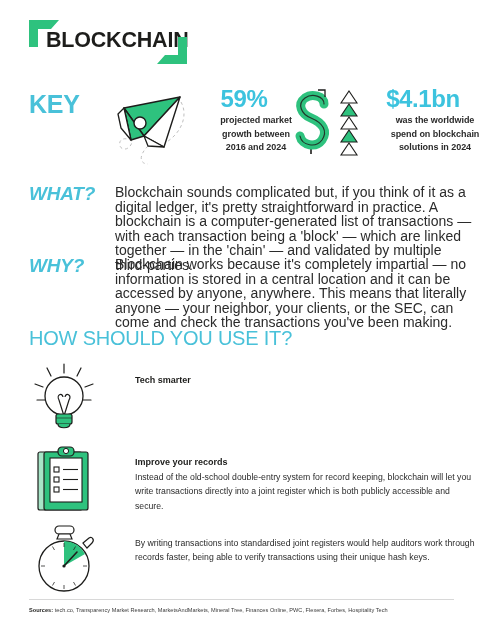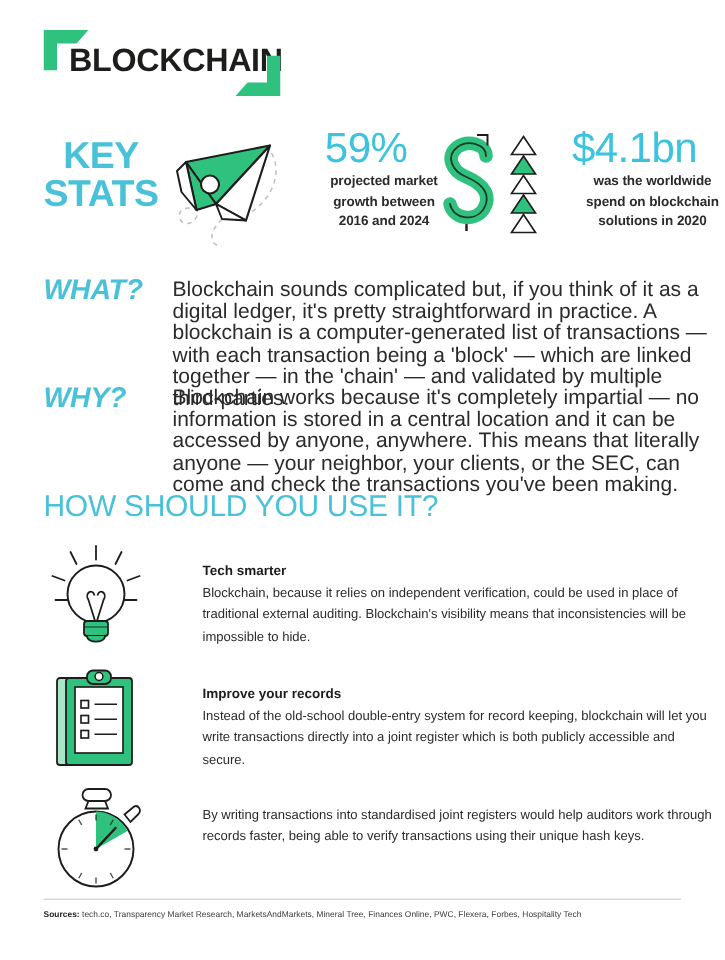--- a/index.html
+++ b/index.html
@@ -95,22 +95,22 @@
     text-align: center;
   }
   .stat-block-2 {
     position: absolute;
     left: 366px;
     top: 86px;
     width: 114px;
     text-align: center;
   }
   .stat-number {
-    font-size: 28px;
-    font-weight: normal;
+    font-size: 24px;
+    font-weight: bold;
     color: #3cc3de;
     line-height: 26px;
     letter-spacing: -0.4px;
   }
   .stat-caption {
     font-size: 9px;
     font-weight: bold;
     color: #2b2b2b;
     line-height: 13.5px;
     margin-top: 2px;
@@ -217,21 +217,20 @@
       <path d="M0 3 L30 3 L22 12 L9 12 L9 30 L0 30 Z" fill="#2ec27e"></path>
     </svg>
     <div class="logo-text">BLOCKCHAIN</div>
     <svg class="logo-bracket-br" viewBox="0 0 30 30">
       <path d="M30 0 L30 27 L0 27 L8 18 L21 18 L21 0 Z" fill="#2ec27e"></path>
     </svg>
   </div>
 
   <div class="keystats-label">
     <div>KEY</div>
-    <div>STATS</div>
   </div>
 
   <svg class="stat-plane-icon" viewBox="0 0 92 82">
     <g fill="none" stroke="#bfbfbf" stroke-width="1" stroke-dasharray="3,3">
       <path d="M77 18 C86 34, 74 56, 52 63"></path>
       <path d="M44 62 C34 72, 36 80, 44 80"></path>
       <path d="M28 57 C20 52, 14 56, 16 62 C18 67, 26 66, 28 58"></path>
     </g>
     <path d="M20 24 L76 13 L40 52 Z" fill="#2ec27e" stroke="#1d1d1b" stroke-width="1.4" stroke-linejoin="round"></path>
     <path d="M76 13 L60 63 L40 52 Z" fill="#ffffff" stroke="#1d1d1b" stroke-width="1.4" stroke-linejoin="round"></path>
@@ -256,21 +255,21 @@
   <svg class="stat-triangles" viewBox="0 0 24 68">
     <path d="M11 2 L19 14 L3 14 Z" fill="#ffffff" stroke="#1d1d1b" stroke-width="1.1"></path>
     <path d="M11 15 L19 27 L3 27 Z" fill="#2ec27e" stroke="#1d1d1b" stroke-width="1.1"></path>
     <path d="M11 28 L19 40 L3 40 Z" fill="#ffffff" stroke="#1d1d1b" stroke-width="1.1"></path>
     <path d="M11 41 L19 53 L3 53 Z" fill="#2ec27e" stroke="#1d1d1b" stroke-width="1.1"></path>
     <path d="M11 54 L19 66 L3 66 Z" fill="#ffffff" stroke="#1d1d1b" stroke-width="1.1"></path>
   </svg>
 
   <div class="stat-block-2">
     <div class="stat-number">$4.1bn</div>
-    <div class="stat-caption">was the worldwide spend on blockchain solutions in 2020</div>
+    <div class="stat-caption">was the worldwide spend on blockchain solutions in 2024</div>
   </div>
 
   <div class="qa-section" id="what-section">
     <div class="qa-label">WHAT?</div>
     <div class="qa-body">Blockchain sounds complicated but, if you think of it as a digital ledger, it's pretty straightforward in practice. A blockchain is a computer-generated list of transactions — with each transaction being a 'block' — which are linked together — in the 'chain' — and validated by multiple third-parties.</div>
   </div>
 
   <div class="qa-section" id="why-section">
     <div class="qa-label">WHY?</div>
     <div class="qa-body">Blockchain works because it's completely impartial — no information is stored in a central location and it can be accessed by anyone, anywhere. This means that literally anyone — your neighbor, your clients, or the SEC, can come and check the transactions you've been making.</div>
@@ -291,21 +290,20 @@
       </g>
       <circle cx="39" cy="34" r="19" fill="#ffffff" stroke="#1d1d1b" stroke-width="1.3"></circle>
       <path d="M39 54 L34 38 C31 33, 37 30, 38 35" fill="none" stroke="#1d1d1b" stroke-width="1.2"></path>
       <path d="M39 54 L44 38 C47 33, 41 30, 40 35" fill="none" stroke="#1d1d1b" stroke-width="1.2"></path>
       <rect x="31" y="52" width="16" height="10" rx="2" fill="#2ec27e" stroke="#1d1d1b" stroke-width="1.2"></rect>
       <path d="M33 62 C33 67, 45 67, 45 62" fill="#2ec27e" stroke="#1d1d1b" stroke-width="1.2"></path>
       <path d="M31 56 L47 56" stroke="#1d1d1b" stroke-width="1" opacity="0.6"></path>
     </svg>
     <div class="use-text">
       <div class="use-title">Tech smarter</div>
-      <div class="use-desc">Blockchain, because it relies on independent verification, could be used in place of traditional external auditing. Blockchain's visibility means that inconsistencies will be impossible to hide.</div>
     </div>
   </div>
 
   <div class="use-item" id="use-item-1">
     <svg class="use-icon" viewBox="0 0 78 72">
       <rect x="13" y="8" width="44" height="58" rx="2" fill="#a8e6c8" stroke="#1d1d1b" stroke-width="1.2"></rect>
       <rect x="19" y="8" width="44" height="58" rx="2" fill="#2ec27e" stroke="#1d1d1b" stroke-width="1.2"></rect>
       <rect x="25" y="14" width="32" height="44" fill="#ffffff" stroke="#1d1d1b" stroke-width="1.1"></rect>
       <rect x="33" y="3" width="16" height="9" rx="4" fill="#2ec27e" stroke="#1d1d1b" stroke-width="1.2"></rect>
       <circle cx="41" cy="7" r="2.6" fill="#ffffff" stroke="#1d1d1b" stroke-width="1"></circle>

